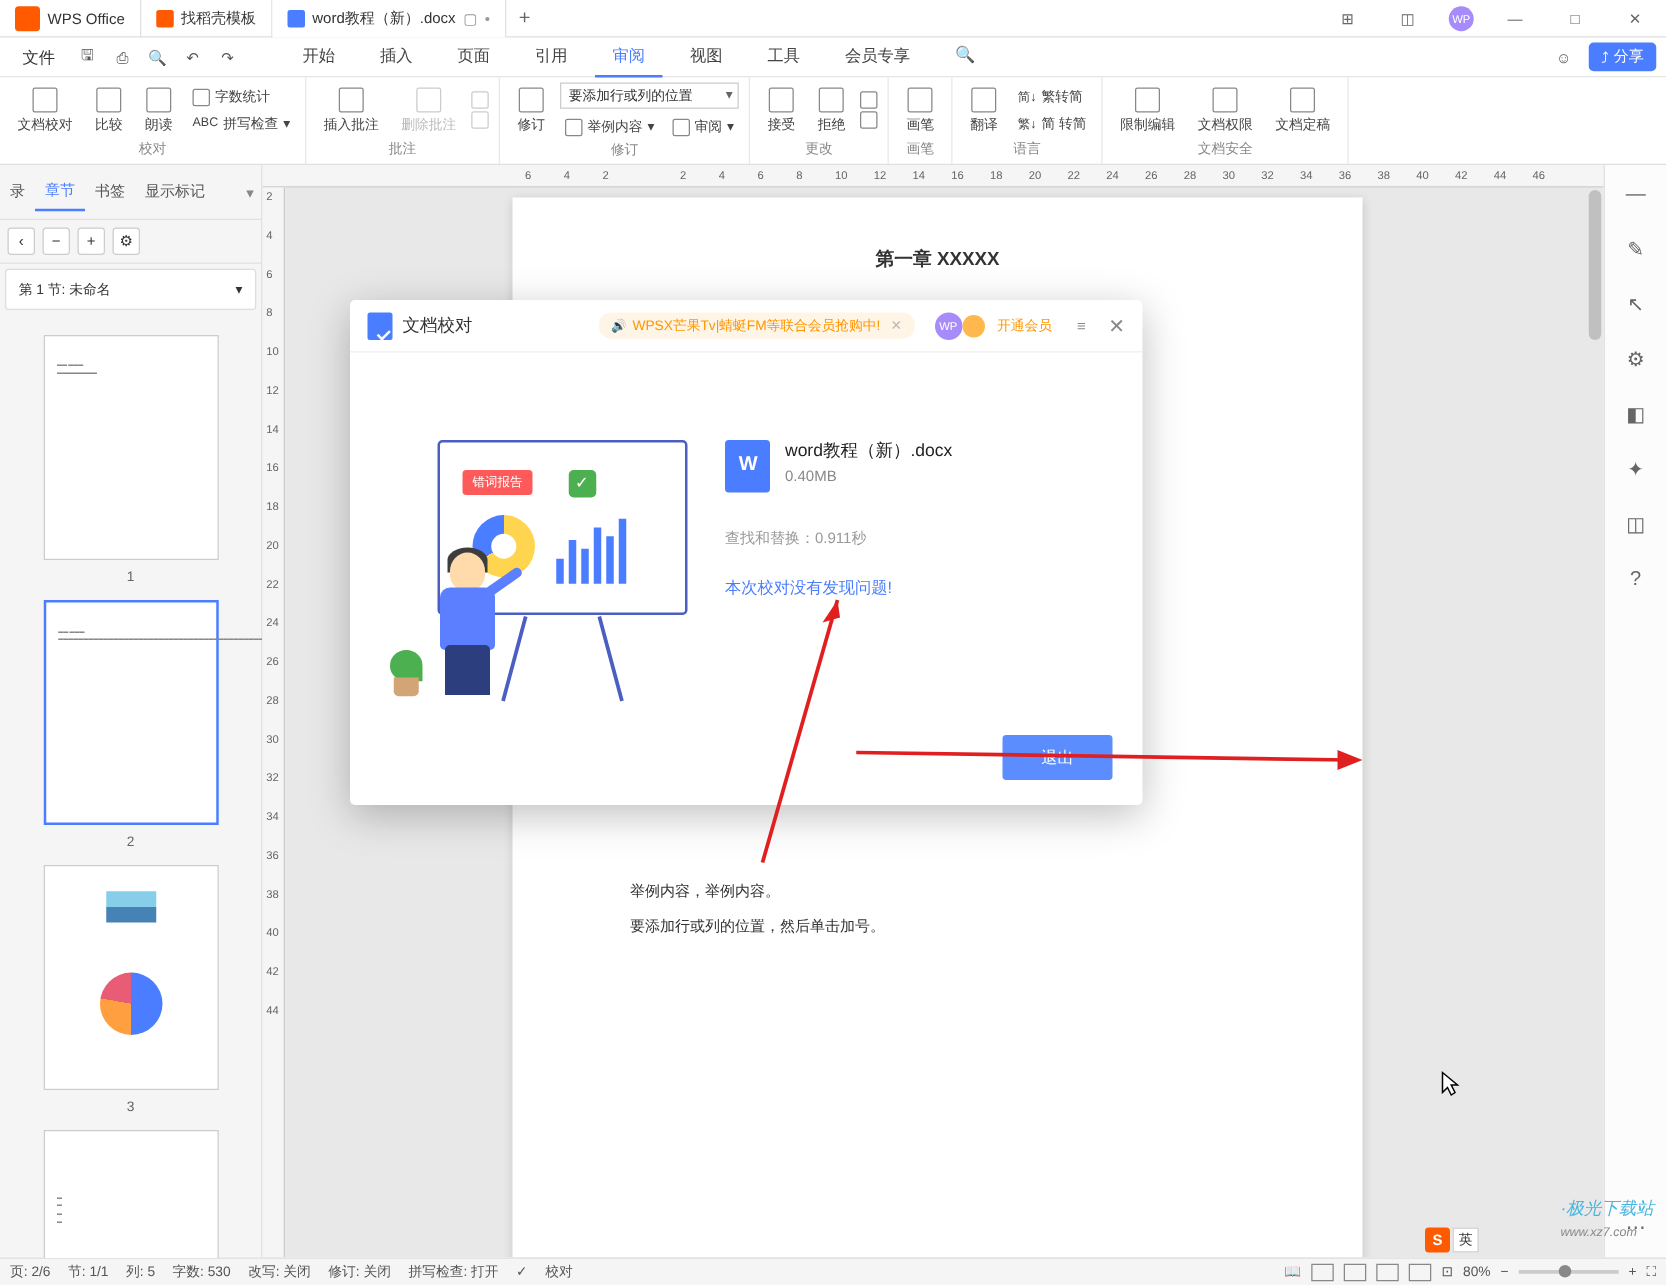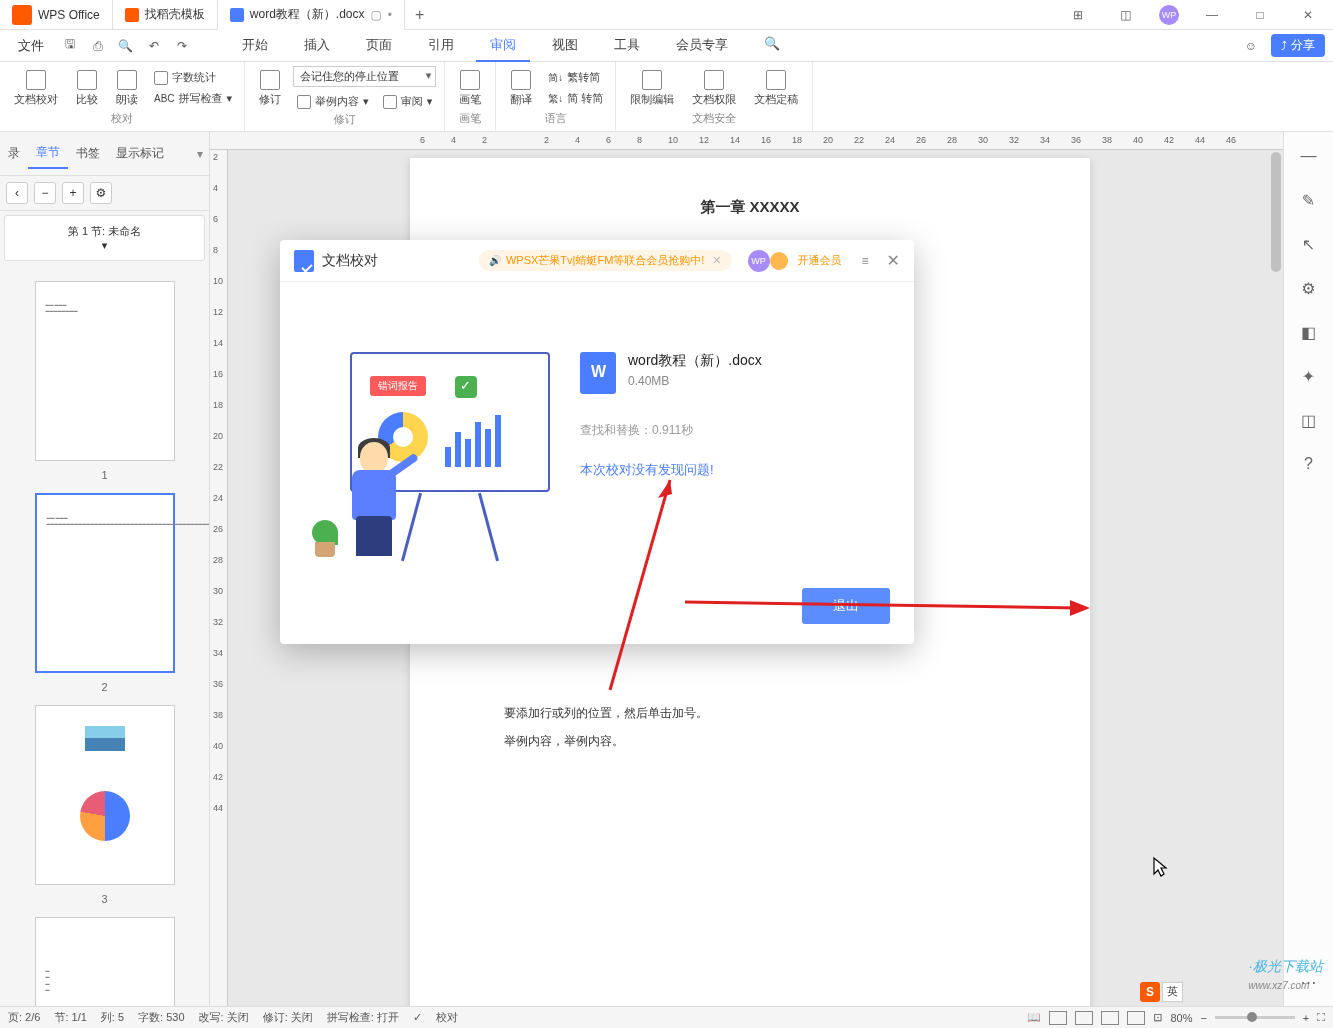--- a/index.html
+++ b/index.html
@@ -41,21 +41,21 @@
 .ribbon-select::after { content: "▾"; position: absolute; right: 4px; color: #666; }
 .ribbon-col { display: flex; flex-direction: column; gap: 2px; }
 
 
 .sidebar { position: absolute; top: 132px; left: 0; width: 210px; bottom: 22px; background: #f5f5f5; border-right: 1px solid #ddd; display: flex; flex-direction: column; }
 .sidebar-tabs { display: flex; padding: 6px 0px; gap: 0px; border-bottom: 1px solid #e0e0e0; align-items: center; font-size: 12px; }
 .sidebar-tab { padding: 6px 8px; color: #555; cursor: pointer; }
 .sidebar-tab.active { color: #4a7dff; border-bottom: 2px solid #4a7dff; }
 .sidebar-toolbar { display: flex; padding: 6px; gap: 6px; border-bottom: 1px solid #e0e0e0; }
 .sb-btn { width: 22px; height: 22px; border: 1px solid #ccc; border-radius: 3px; display: flex; align-items: center; justify-content: center; font-size: 12px; background: #fff; }
-.section-header { padding: 8px 10px; background: #fff; border: 1px solid #ddd; margin: 4px; display: flex; justify-content: space-between; align-items: center; font-size: 11px; border-radius: 3px; flex-direction: column; }
+.section-header { padding: 8px 10px; background: #fff; border: 1px solid #ddd; margin: 4px; display: flex; justify-content: space-between; align-items: center; font-size: 11px; border-radius: 3px; }
 .thumbs { flex: 1; overflow-y: auto; padding: 8px; }
 .thumb { width: 140px; height: 180px; background: #fff; border: 1px solid #ccc; margin: 8px auto; position: relative; }
 .thumb.selected { border: 2px solid #4a7dff; }
 .thumb-num { text-align: center; font-size: 11px; color: #666; margin-bottom: 12px; }
 .thumb-content { padding: 20px 10px; font-size: 4px; color: #888; line-height: 1.6; }
 .thumb-chart { width: 50px; height: 50px; margin: 40px auto; border-radius: 50%; background: conic-gradient(#4a7dff 0 180deg, #ff9f40 180deg 280deg, #e85d75 280deg 360deg); }
 .thumb-img { width: 40px; height: 25px; background: linear-gradient(#87ceeb 50%, #4682b4 50%); margin: 20px auto 5px; }
 
 
 .doc-area { position: absolute; top: 132px; left: 210px; right: 50px; bottom: 22px; background: #e8e8e8; overflow: hidden; }
@@ -219,31 +219,65 @@
           </div>
         <div class="ribbon-btn-h"><span style="font-size:10px">ABC</span><span>拼写检查</span> ▾</div>
       </div>
     </div>
     <div class="ribbon-label">校对</div>
   </div>
   <div class="ribbon-group">
     <div class="ribbon-row">
       <div class="ribbon-btn">
           <span class="ribbon-icon"></span>
+          <span>插入批注</span>
+        </div>
+      <div class="ribbon-btn disabled">
+          <span class="ribbon-icon"></span>
+          <span>删除批注</span>
+        </div>
+      <div class="ribbon-col disabled">
+        <span class="ribbon-icon-sm"></span>
+        <span class="ribbon-icon-sm"></span>
+      </div>
+    </div>
+    <div class="ribbon-label">批注</div>
+  </div>
+  <div class="ribbon-group">
+    <div class="ribbon-row">
+      <div class="ribbon-btn">
+          <span class="ribbon-icon"></span>
           <span>修订</span>
         </div>
       <div class="ribbon-col">
-        <div class="ribbon-select">会记住您的停止位置</div>
+        <div class="ribbon-select">要添加行或列的位置</div>
         <div style="display:flex;gap:6px;margin-top:3px">
           <div class="ribbon-btn-h"><span class="ribbon-icon-sm"></span><span>举例内容</span> ▾</div>
           <div class="ribbon-btn-h"><span class="ribbon-icon-sm"></span><span>审阅</span> ▾</div>
         </div>
       </div>
     </div>
     <div class="ribbon-label">修订</div>
+  </div>
+  <div class="ribbon-group">
+    <div class="ribbon-row">
+      <div class="ribbon-btn">
+          <span class="ribbon-icon"></span>
+          <span>接受</span>
+        </div>
+      <div class="ribbon-btn">
+          <span class="ribbon-icon"></span>
+          <span>拒绝</span>
+        </div>
+      <div class="ribbon-col">
+        <span class="ribbon-icon-sm"></span>
+        <span class="ribbon-icon-sm"></span>
+      </div>
+    </div>
+    <div class="ribbon-label">更改</div>
   </div>
   <div class="ribbon-group">
     <div class="ribbon-row">
       <div class="ribbon-btn">
           <span class="ribbon-icon"></span>
           <span>画笔</span>
         </div>
     </div>
     <div class="ribbon-label">画笔</div>
   </div>
@@ -377,22 +411,22 @@
         <span>36</span>
         <span>38</span>
         <span>40</span>
         <span>42</span>
         <span>44</span>
       </div>
   </div>
   <div class="page">
     <h1>第一章 XXXXX</h1>
     <div style="height:460px"></div>
+    <p>举例内容，举例内容。</p>
     <p>要添加行或列的位置，然后单击加号。</p>
-    <p>举例内容，举例内容。</p>
   </div>
   <div class="scroll-v">
       <div class="scroll-v-thumb"></div>
     </div>
 </div>
 
 <div class="right-toolbar">
   <span class="rt-btn">—</span>
   <span class="rt-btn">✎</span>
   <span class="rt-btn">↖</span>

